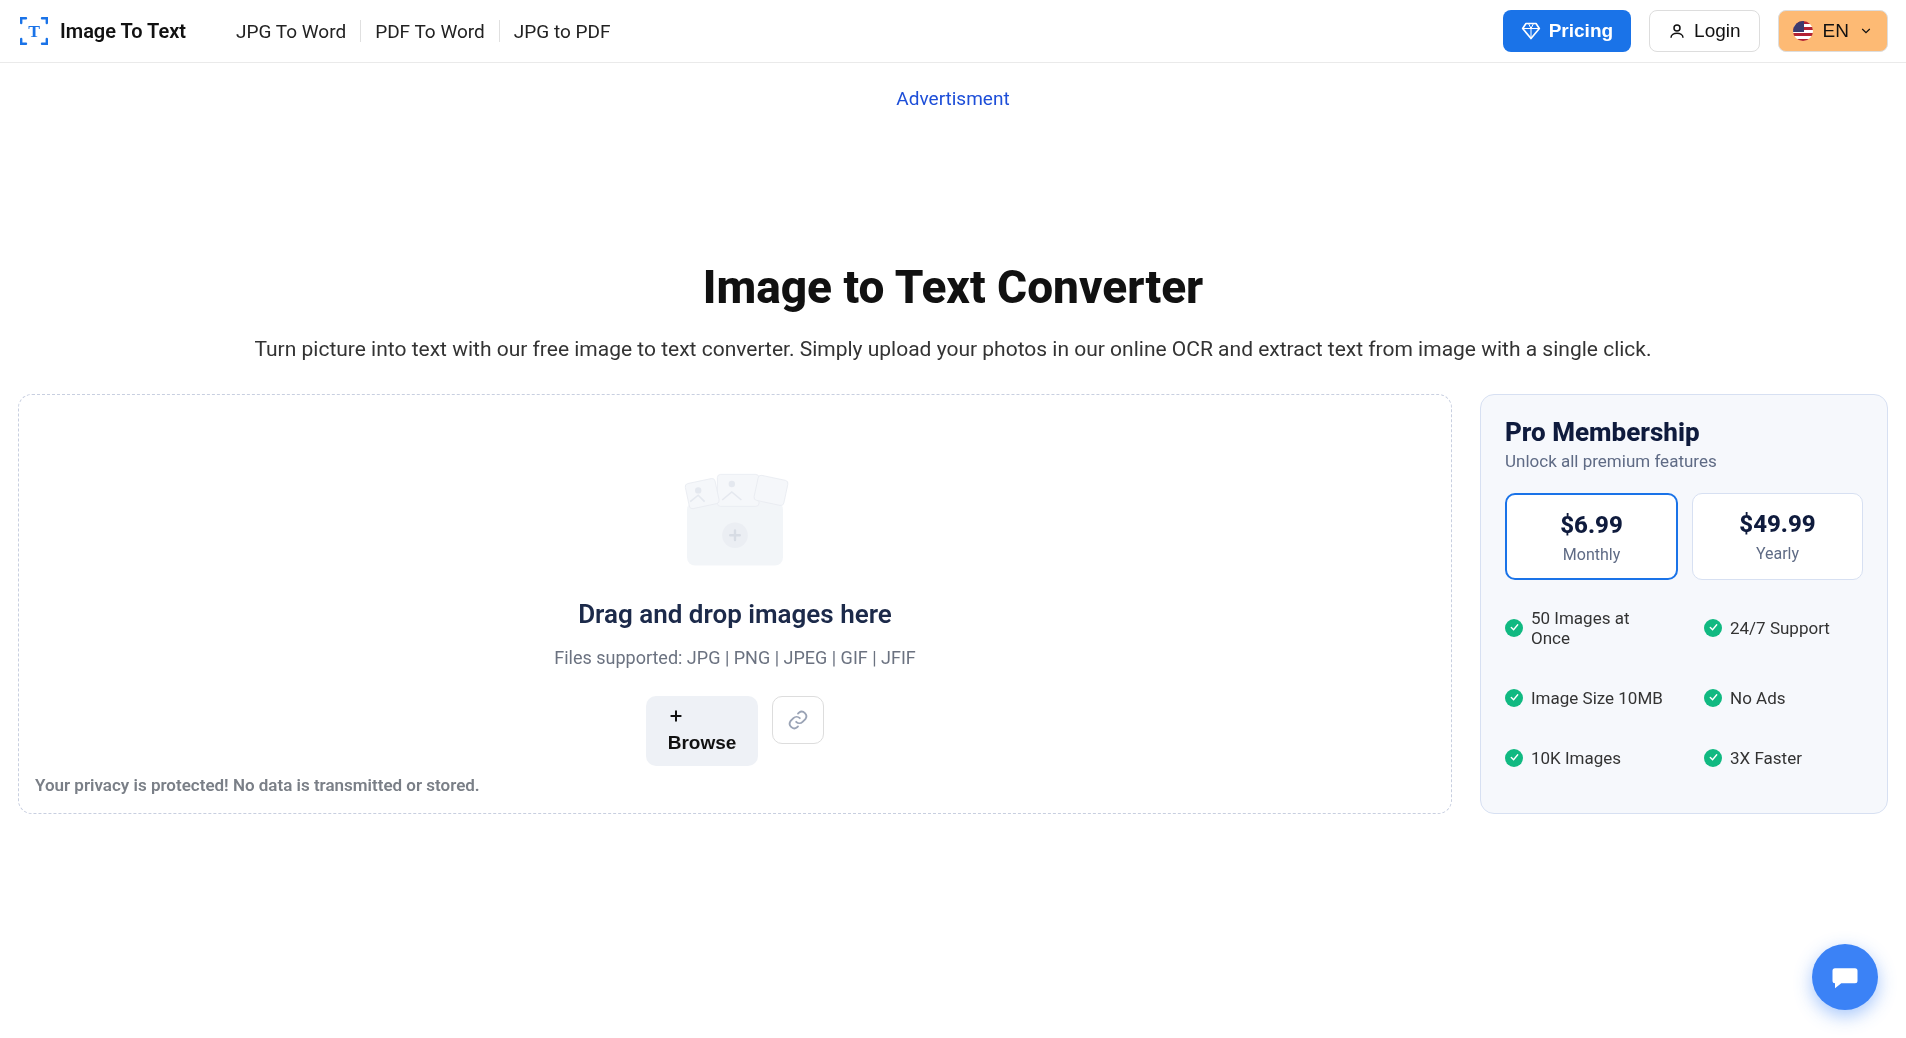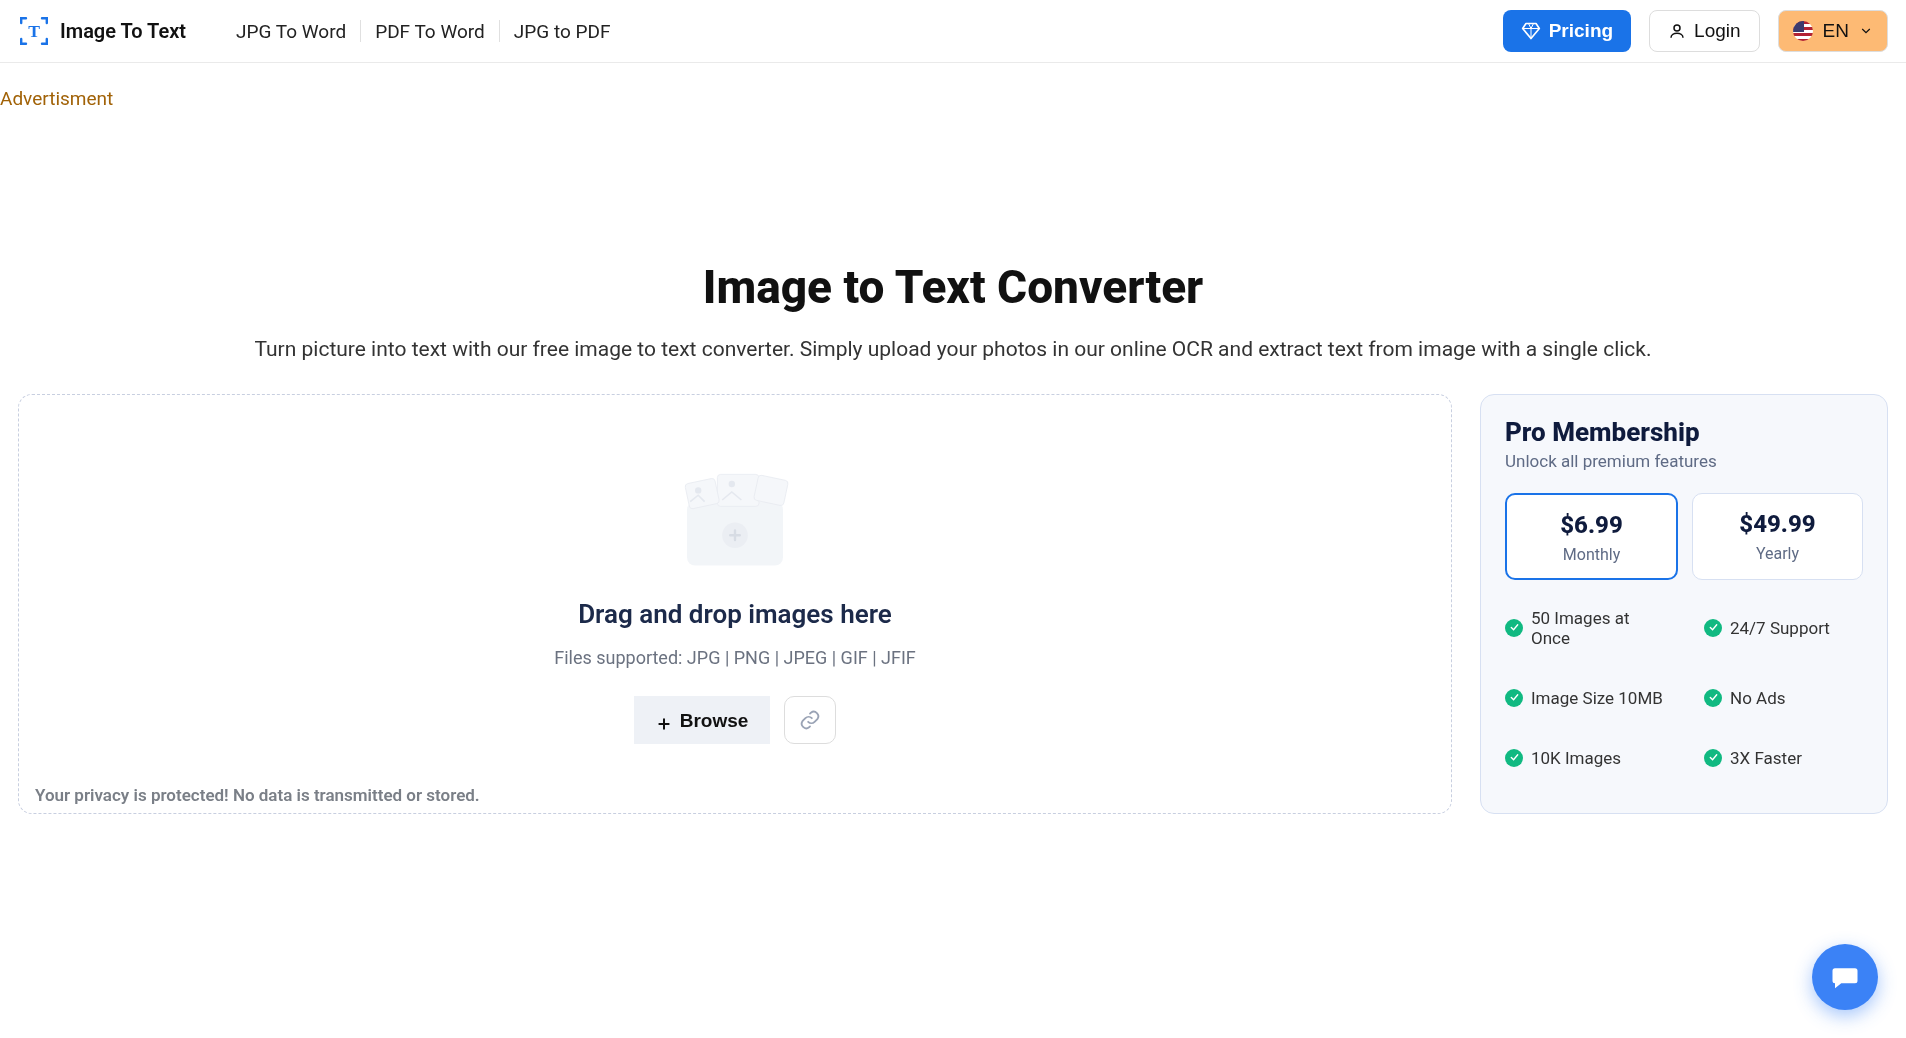--- a/index.html
+++ b/index.html
@@ -15,34 +15,34 @@
 .nav-link { font-size: 19px; color: #222; padding: 0 14px; cursor: pointer; position: relative; }
 .nav-divider { width:1px; height:22px; background:#e0e0e0; }
 .header-right { display: flex; align-items: center; gap: 18px; }
 .pricing-btn { background:#1a73e8; color:#fff; border:none; border-radius:8px; padding:10px 18px; font-size:19px; font-weight:600; display:flex; align-items:center; gap:8px; cursor:pointer; }
 .login-btn { background:#fff; border:1px solid #ddd; border-radius:8px; padding:9px 18px; font-size:19px; font-weight:500; display:flex; align-items:center; gap:8px; cursor:pointer; color:#111; }
 .lang-btn { background:#fdba74; border:1px solid #ddd; border-radius:8px; padding:9px 14px; font-size:19px; font-weight:500; display:flex; align-items:center; gap:10px; cursor:pointer; color:#111; }
 .flag { width:20px; height:20px; border-radius:50%; background: linear-gradient(180deg,#B22234 0 15%,#fff 15% 30%,#B22234 30% 45%,#fff 45% 60%,#B22234 60% 75%,#fff 75% 90%,#B22234 90% 100%); position:relative; overflow:hidden; }
 .flag::before { content:""; position:absolute; left:0; top:0; width:55%; height:55%; background:#3C3B6E; }
 
 
-.ad-label { text-align:left; color:#a16207; font-size:19px; margin-top:24px; }
+.ad-label { text-align:center; color:#1d4ed8; font-size:19px; margin-top:24px; }
 .hero { text-align:center; margin-top:150px; padding: 0 20px; }
 .hero h1 { font-size:46px; font-weight:800; color:#111; }
 .hero p { font-size:21px; color:#333; margin-top:20px; line-height:1.5; }
 
 .content-row { display:flex; gap:28px; padding: 28px 18px 0 18px; align-items:stretch; }
 .dropzone { flex:1; border:1px dashed #c8cfe0; border-radius:14px; min-height:420px; display:flex; flex-direction:column; align-items:center; padding:56px 20px 20px 20px; position:relative; }
 .drop-illustration { width:160px; height:130px; opacity:.55; }
 .drop-title { font-size:26px; font-weight:600; color:#1c2a4a; margin-top:18px; }
 .drop-sub { font-size:18px; color:#6b7280; margin-top:18px; }
 .drop-actions { display:flex; gap:14px; margin-top:28px; }
-.browse-btn { background:#eef1f6; border:none; border-radius:0; padding:12px 22px; font-size:19px; font-weight:600; color:#111; display:flex; align-items:flex-end; gap:8px; cursor:pointer; }
+.browse-btn { background:#eef1f6; border:none; border-radius:10px; padding:12px 22px; font-size:19px; font-weight:600; color:#111; display:flex; align-items:flex-start; gap:8px; cursor:pointer;flex-direction:column; }
 .link-btn { background:#fff; border:1px solid #ddd; border-radius:10px; width:52px; height:48px; display:flex; align-items:center; justify-content:center; cursor:pointer; }
-.privacy { position:absolute; left:16px; bottom:8px; font-size:17px; color:#7a7f87; font-weight:600; }
+.privacy { position:absolute; left:16px; bottom:18px; font-size:17px; color:#7a7f87; font-weight:600; }
 
 .pro-card { width:408px; border:1px solid #d7e0f2; border-radius:14px; background:#f6f8fc; padding:22px 24px 24px 24px; display:flex; flex-direction:column; }
 .pro-title { font-size:26px; font-weight:800; color:#0f1b3d; }
 .pro-sub { font-size:17px; color:#5f6b85; margin-top:4px; }
 .plans { display:flex; gap:14px; margin-top:22px; }
 .plan { flex:1; background:#fff; border:1px solid #d7e0f2; border-radius:10px; padding:16px 6px 14px 6px; text-align:center; cursor:pointer; }
 .plan.selected { border:2px solid #1a73e8; }
 .plan-price { font-size:24px; font-weight:800; color:#0f1b3d; }
 .plan-period { font-size:16px; color:#5f6b85; margin-top:6px; }
 .features { display:grid; grid-template-columns: 1fr 1fr; row-gap:16px; column-gap:10px; margin-top:28px;gap:40px; }

